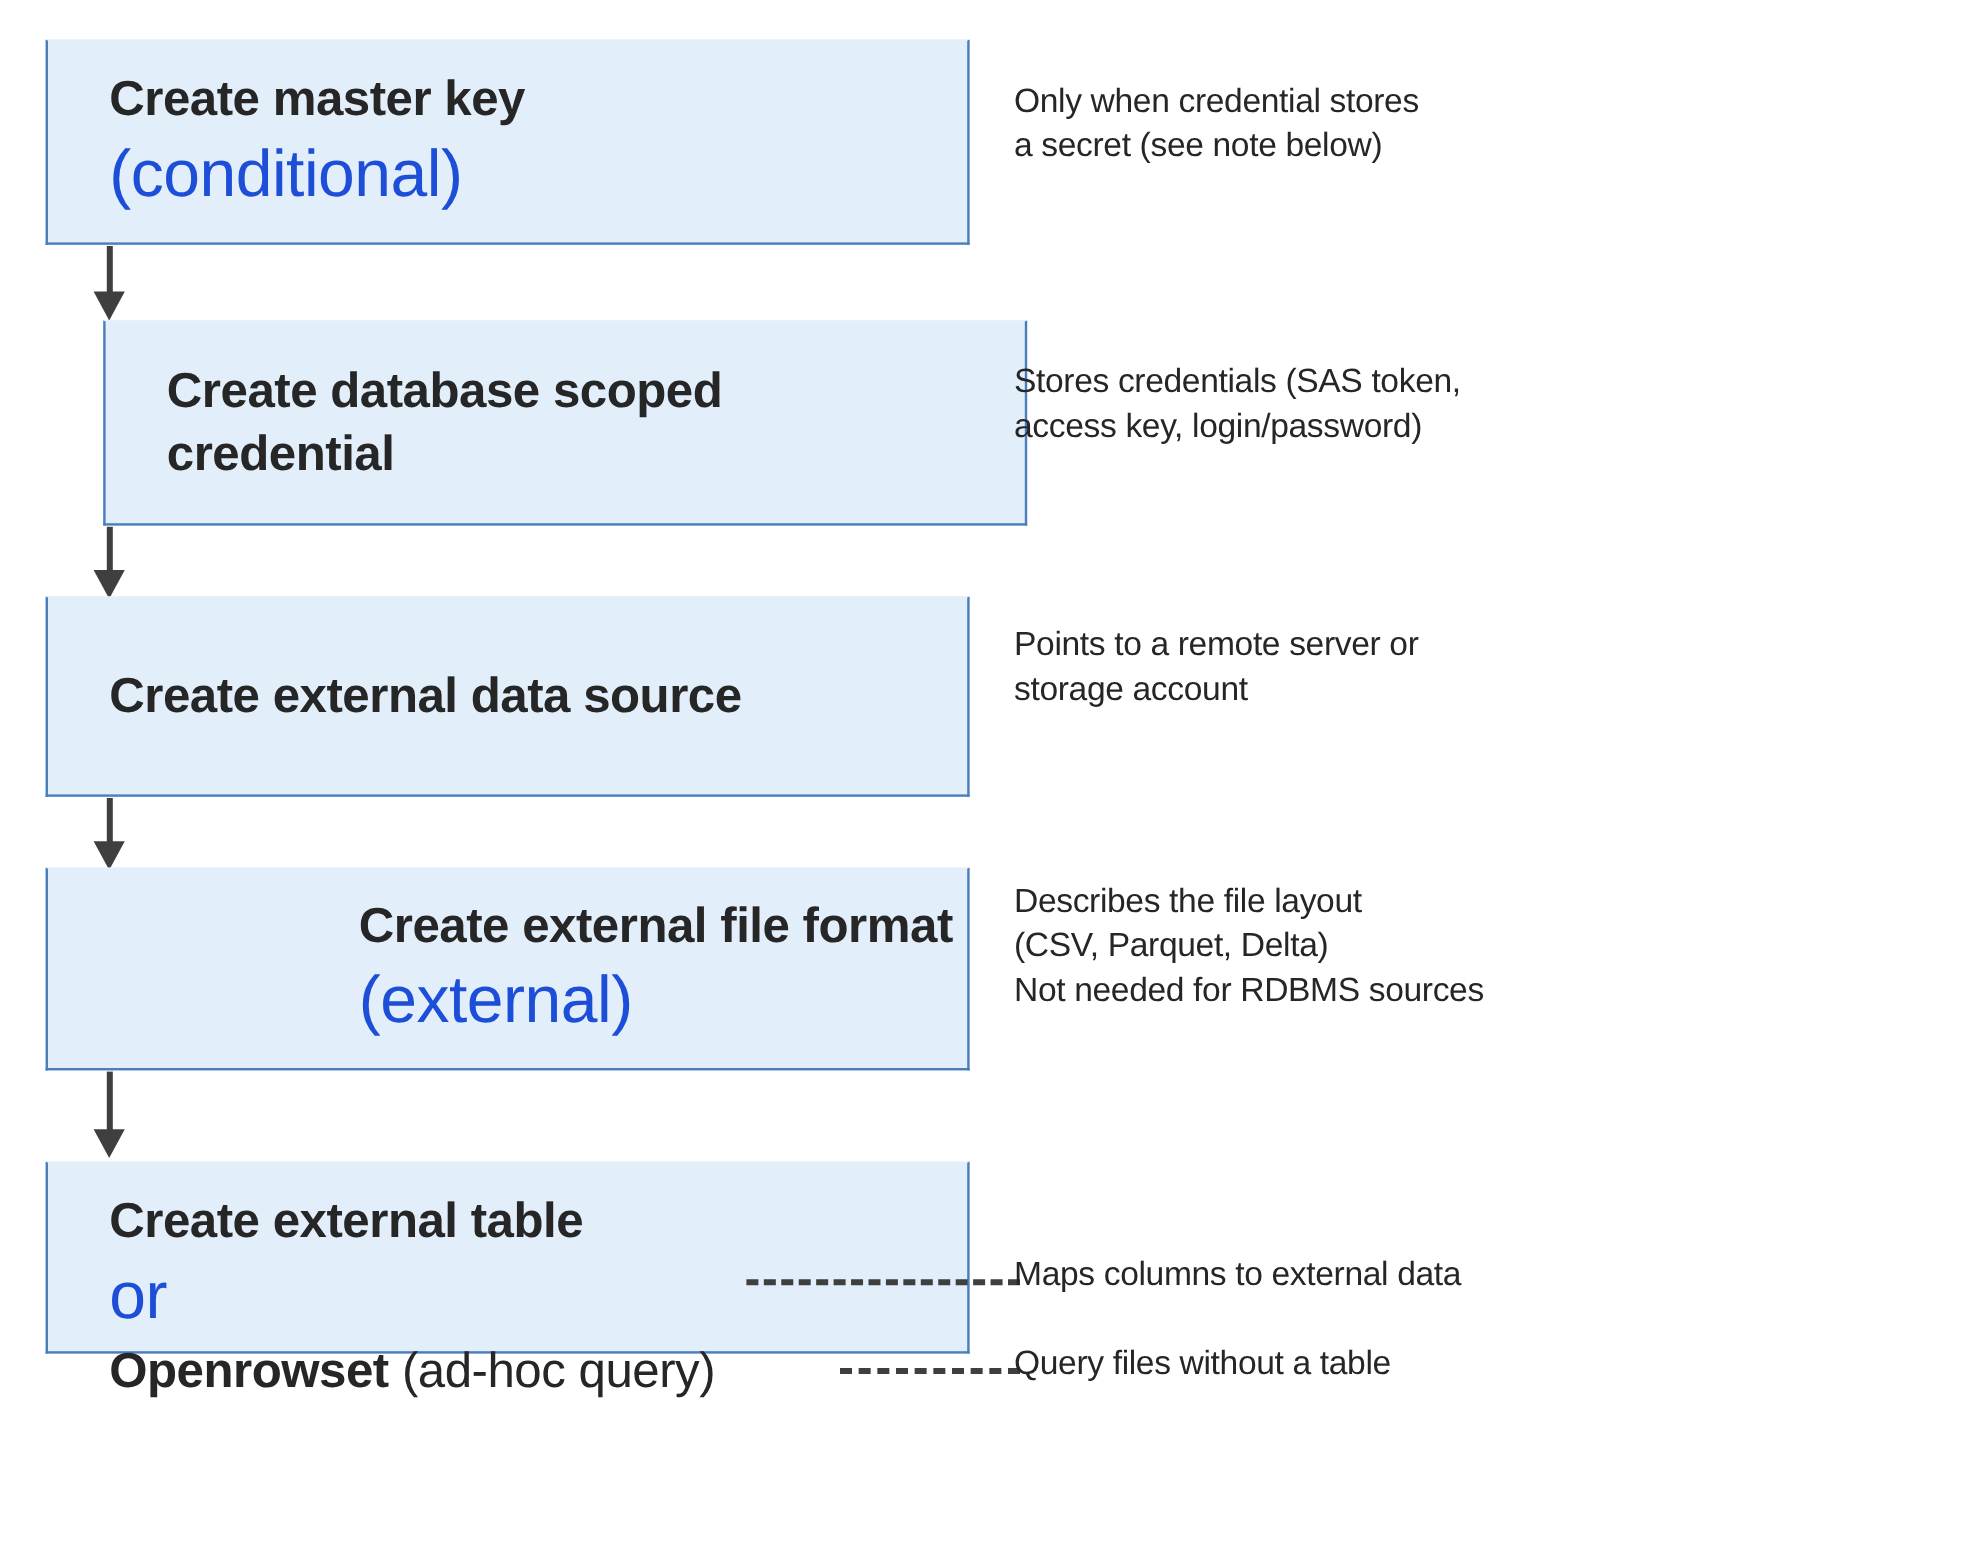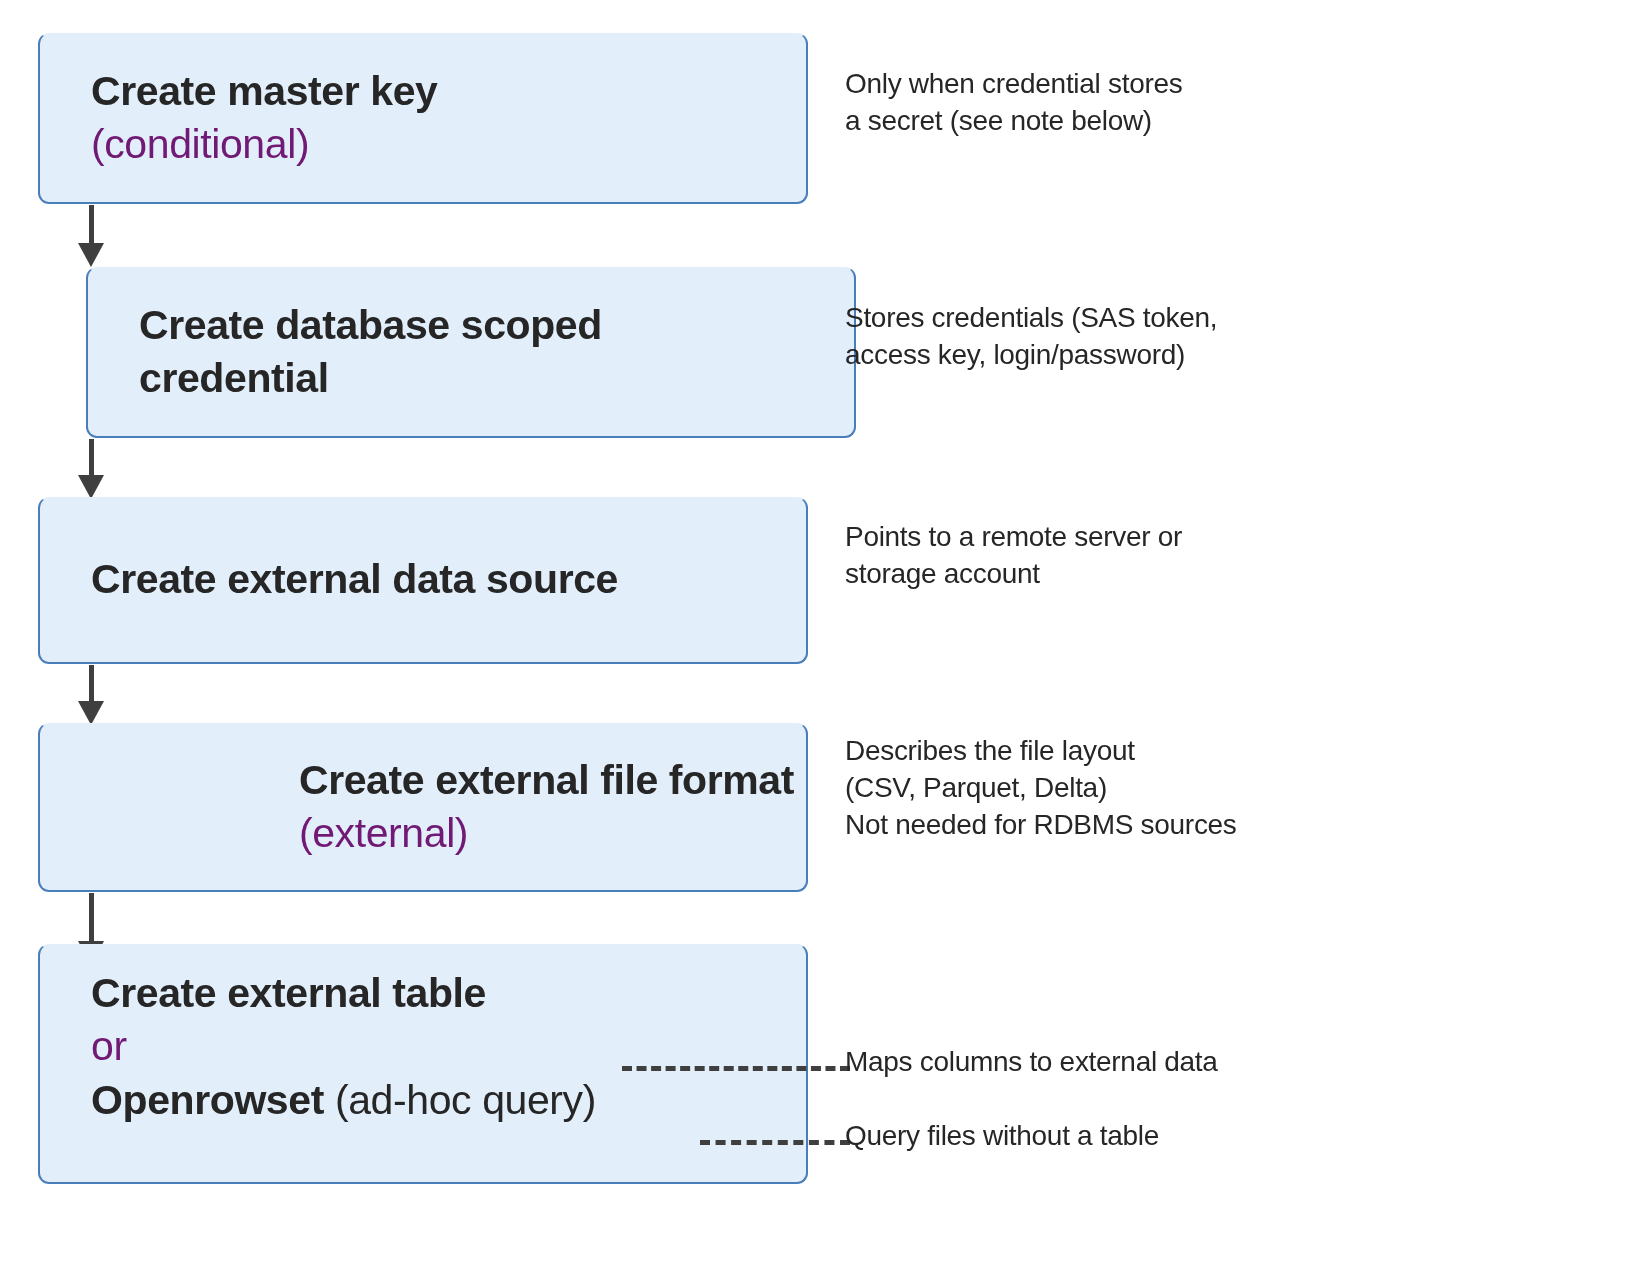--- a/index.html
+++ b/index.html
@@ -28,39 +28,38 @@
     width: 770px;
     background: #e3eefb;
     border-left: 2px solid #4a7ebb;
     border-right: 2px solid #4a7ebb;
     border-bottom: 2px solid #4a7ebb;
     border-top: 1px solid #e3eefb;
     box-sizing: border-box;
     display: flex;
     flex-direction: column;
     justify-content: center;
-    border-radius: 11px;
   }
   .pbox .ptext {
     padding-left: 51px;
     padding-right: 12px;
     line-height: 1.30;
   }
   .lbl-bold {
     font-weight: bold;
     font-size: 41px;
     letter-spacing: -0.4px;
     color: #262626;
     display: block;
   }
   .lbl-reg {
     font-weight: normal;
-    font-size: 41px;
+    font-size: 55px;
     letter-spacing: -0.4px;
-    color: #701a75;
+    color: #1d4ed8;
     display: block;
   }
   .inline-reg {
     font-weight: normal;
   }
 
   
   .arrow {
     position: absolute;
     left: 78px;
@@ -165,21 +164,21 @@
     <span>Describes the file layout</span>
     <span>(CSV, Parquet, Delta)</span>
     <span>Not needed for RDBMS sources</span>
   </div>
 
   <div class="arrow" style="top:893px; height:74px;">
     <div class="shaft" style="height:50px;"></div>
     <div class="head" style="top:48px;"></div>
   </div>
 
-  <div class="pbox" style="top:944px; height:240px; justify-content:flex-start;">
+  <div class="pbox" style="top:968px; height:160px; justify-content:flex-start;">
     <div class="ptext" style="padding-top:22px;">
       <span class="lbl-bold">Create external table</span>
       <span class="lbl-reg">or</span>
       <span class="lbl-bold"><span>Openrowset</span><span class="inline-reg"> (ad-hoc query)</span></span>
     </div>
   </div>
 
   <div class="dash" style="left:622px; top:1066px; width:228px;"></div>
   <div class="note" style="top:1044px;">
     <span>Maps columns to external data</span>

